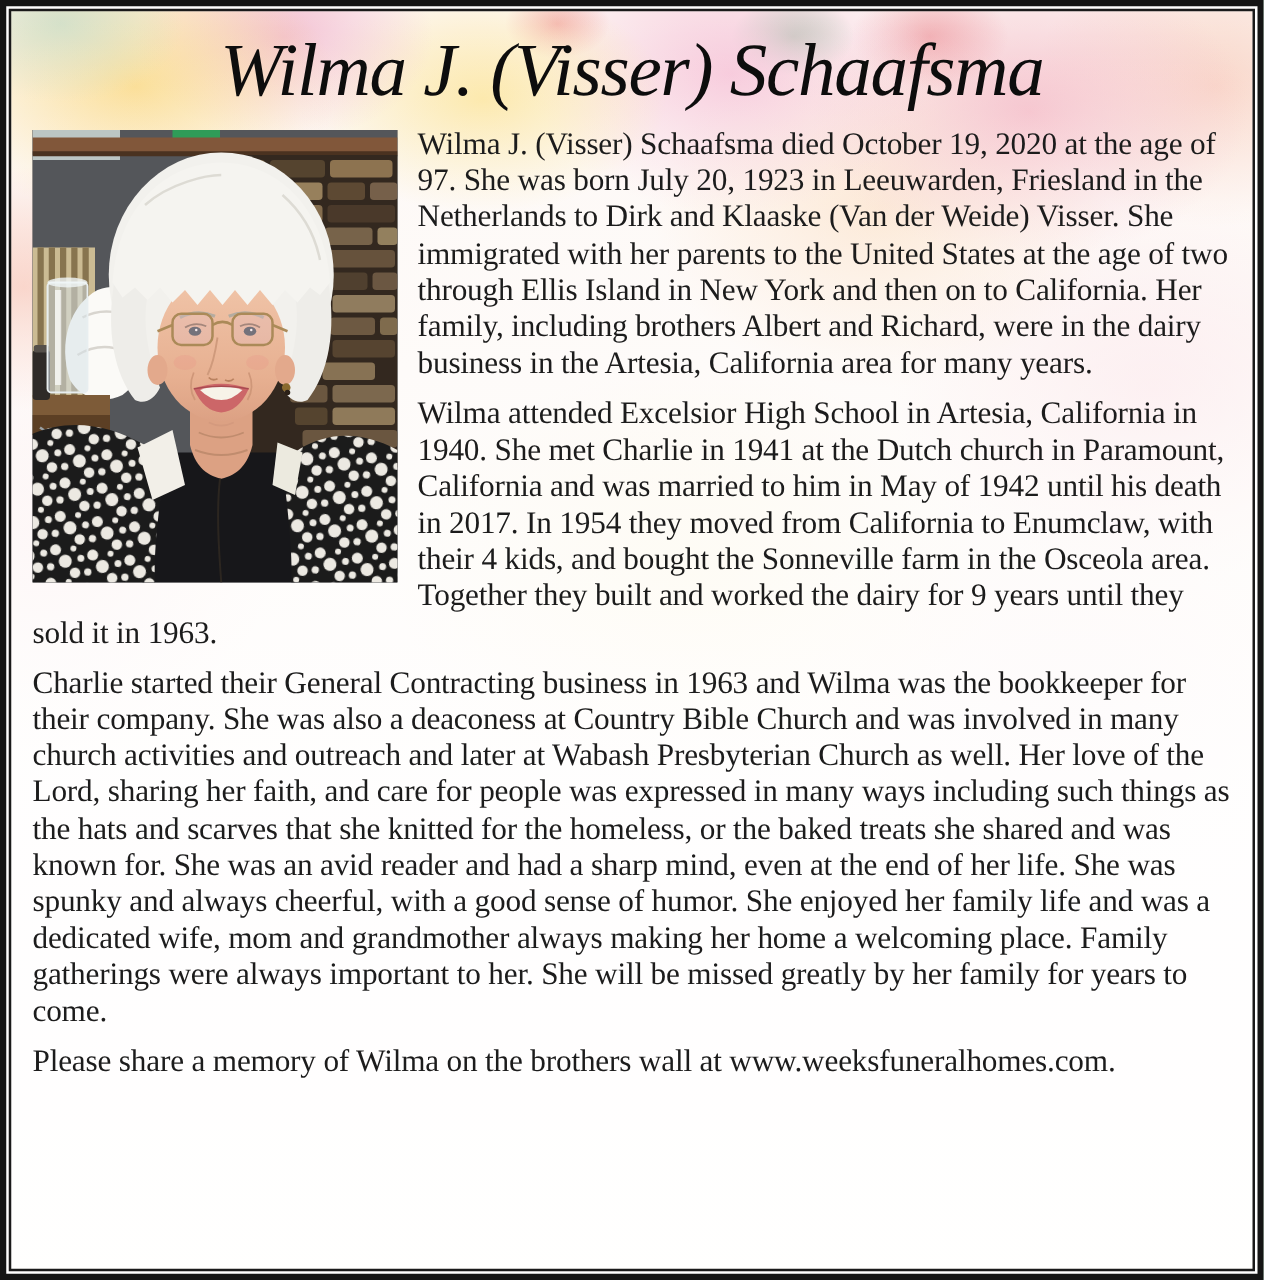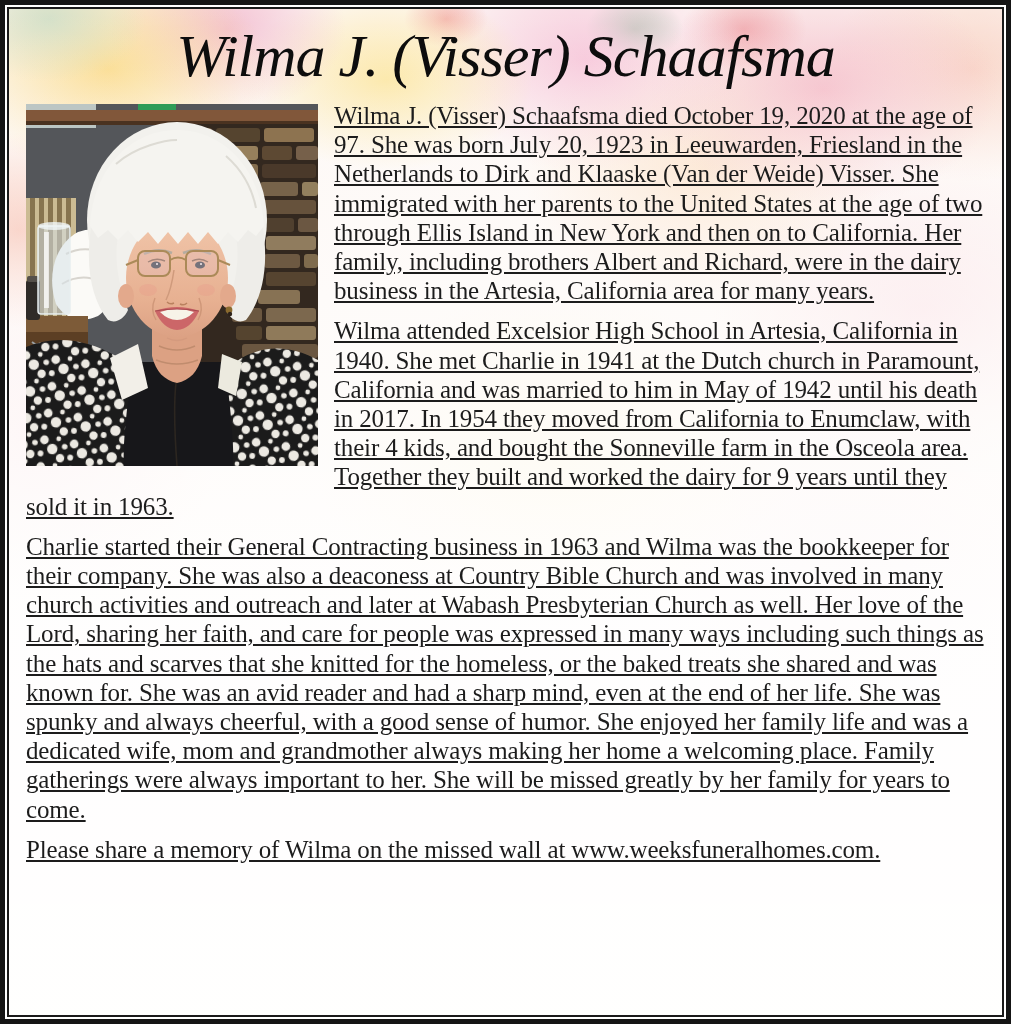--- a/index.html
+++ b/index.html
@@ -53,21 +53,21 @@
     letter-spacing:-1px;
     color:#0d0d0d;
   }
   .article{
     padding:0 17px;
     color:#1c1c1c;
     font-size:25px;
     line-height:29.2px;
     letter-spacing:-0.15px;
   }
-  .article p{margin:0 0 11px 0;text-decoration:underline;}
+  .article p{margin:0 0 11px 0;}
   figure.photo{
     float:left;
     width:292px;height:362px;
     margin:3px 16px 6px 0;
     padding:0;
     background:#555;
   }
   figure.photo svg{display:block;width:100%;height:100%;}
 </style>
 </head>
@@ -220,18 +220,18 @@
 
             <path d="M141,234 Q151,239 161,234" stroke="#d49a7e" stroke-width="1.3" fill="none"></path>
             <ellipse cx="122" cy="186" rx="9" ry="6" fill="rgba(230,140,130,0.22)"></ellipse>
             <ellipse cx="180" cy="186" rx="9" ry="6" fill="rgba(230,140,130,0.22)"></ellipse>
           </svg>
         </figure>
 
         <p>Wilma J. (Visser) Schaafsma died October 19, 2020 at the age of 97. She was born July 20, 1923 in Leeuwarden, Friesland in the Netherlands to Dirk and Klaaske (Van der Weide) Visser. She immigrated with her parents to the United States at the age of two through Ellis Island in New York and then on to California. Her family, including brothers Albert and Richard, were in the dairy business in the Artesia, California area for many years.</p>
         <p>Wilma attended Excelsior High School in Artesia, California in 1940. She met Charlie in 1941 at the Dutch church in Paramount, California and was married to him in May of 1942 until his death in 2017. In 1954 they moved from California to Enumclaw, with their 4 kids, and bought the Sonneville farm in the Osceola area. Together they built and worked the dairy for 9 years until they sold it in 1963.</p>
         <p>Charlie started their General Contracting business in 1963 and Wilma was the bookkeeper for their company. She was also a deaconess at Country Bible Church and was involved in many church activities and outreach and later at Wabash Presbyterian Church as well. Her love of the Lord, sharing her faith,  and care for people was expressed in many ways including such things as the hats and scarves that she knitted for the homeless, or the baked treats she shared and was known for. She was an avid reader and had a sharp mind, even at the end of her life.  She was spunky and always cheerful, with a good sense of humor. She enjoyed her family life and was a dedicated wife, mom and grandmother always making her home a welcoming place. Family gatherings were always important to her. She will be missed greatly by her family for years to come.</p>
-        <p>Please share a memory of Wilma on the missed wall at www.weeksfuneralhomes.com.</p>
+        <p>Please share a memory of Wilma on the brothers wall at www.weeksfuneralhomes.com.</p>
 
       </div>
     </div>
   </div>
 </div>
 
 </body></html>

